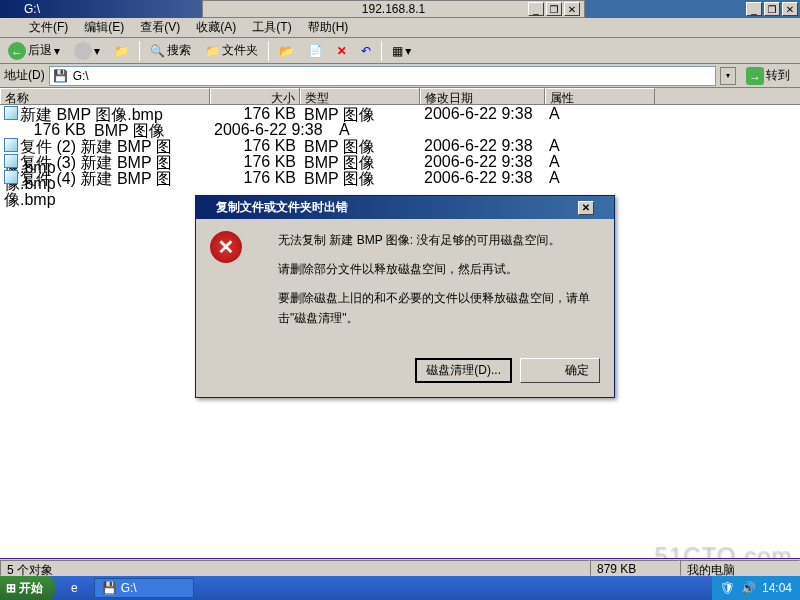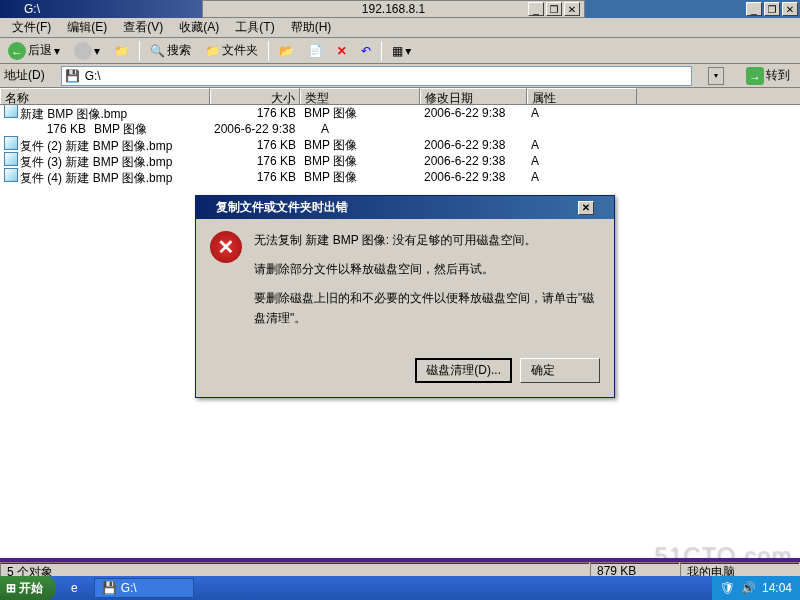--- a/index.html
+++ b/index.html
@@ -40,21 +40,21 @@
   display: inline-flex; align-items: center; justify-content: center; font-size: 10px;
 }
 .outer-ctrl { position: absolute; right: 2px; top: 2px; display: flex; gap: 2px; }
 .menubar {
   position: absolute;
   top: 18px; left: 0; right: 0;
   height: 20px;
   background: #d4d0c8;
   display: flex;
   align-items: center;
-  padding: 0 4px;
+  padding: 0 21px;
   border-bottom: 1px solid #808080;
 }
 .menubar .menu-item { padding: 2px 8px; cursor: default; }
 .toolbar {
   position: absolute;
   top: 38px; left: 0; right: 0;
   height: 26px;
   background: #d4d0c8;
   display: flex;
   align-items: center;
@@ -66,21 +66,21 @@
 .toolbar .sep { width: 1px; height: 20px; background: #808080; border-right: 1px solid #fff; }
 .icon-circle { width: 18px; height: 18px; border-radius: 50%; display: inline-block; }
 .addressbar {
   position: absolute;
   top: 64px; left: 0; right: 0;
   height: 24px;
   background: #d4d0c8;
   display: flex;
   align-items: center;
   padding: 0 4px;
-  gap: 16px;
+  gap: 4px;
   border-bottom: 1px solid #808080;
 }
 .addressbar .addr-input {
   flex: 1;
   height: 20px;
   background: white;
   border: 1px solid #7f9db9;
   display: flex;
   align-items: center;
   padding: 0 4px;
@@ -100,44 +100,43 @@
 .list-header .col {
   border-right: 1px solid #808080;
   border-top: 1px solid #fff;
   border-left: 1px solid #fff;
   padding: 1px 4px;
   font-size: 12px;
 }
 .col-name { width: 210px; }
 .col-size { width: 90px; text-align: right; padding-right: 8px; }
 .col-type { width: 120px; }
-.col-date { width: 107px; }
+.col-date { width: 125px; }
 .col-attr { width: 110px; }
 .list-area {
   position: absolute;
   top: 105px; left: 0; right: 0; bottom: 42px;
   background: white;
   overflow: hidden;
 }
 .file-row {
   display: flex;
   height: 16px;
-  align-items: center;
-  font-size: 12px;
+  font-size: 16px;
 }
 .file-row .col { padding: 0 4px; }
 .file-icon { width: 14px; height: 14px; background: linear-gradient(135deg, #fff, #87ceeb); border: 1px solid #4682b4; display: inline-block; margin-right: 2px; }
 .statusbar {
   position: absolute;
   bottom: 24px; left: 0; right: 0;
   height: 18px;
   background: #d4d0c8;
   display: flex;
   align-items: center;
-  border-top: 6px solid #4c1d95;
+  border-top: 1px solid #4c1d95;
 }
 .statusbar .panel { border: 1px inset #d4d0c8; padding: 1px 6px; height: 16px; }
 .taskbar {
   position: absolute;
   bottom: 0; left: 0; right: 0;
   height: 24px;
   background: linear-gradient(to bottom, #3168d5, #2254b3);
   display: flex;
   align-items: center;
 }
@@ -209,34 +208,34 @@
 .error-icon {
   width: 32px; height: 32px;
   background: radial-gradient(circle, #e03030, #a01010);
   border-radius: 50%;
   color: white;
   display: flex; align-items: center; justify-content: center;
   font-size: 20px; font-weight: bold;
   flex-shrink: 0;
 }
 .dialog-text { line-height: 1.6; }
-.dialog-text p { margin-bottom: 10px; }
+.dialog-text p { margin-bottom: 10px; margin-left: 24px; }
 .dialog-buttons {
   display: flex;
   justify-content: flex-end;
   gap: 8px;
   padding: 8px 14px 14px;
 }
 .dlg-btn {
   min-width: 80px;
   padding: 3px 10px;
   background: #d4d0c8;
   border: 1px solid #404040;
   border-top-color: #fff; border-left-color: #fff;
-  text-align: left;
+  text-align: right;
 }
 .dlg-btn.default { border: 2px solid #000; padding: 2px 9px; }
 .watermark {
   position: absolute;
   right: 8px; bottom: 30px;
   font-size: 24px;
   color: rgba(200,200,200,0.5);
   font-family: Arial;
   letter-spacing: 1px;
   text-shadow: 1px 1px 2px rgba(0,0,0,0.2);

